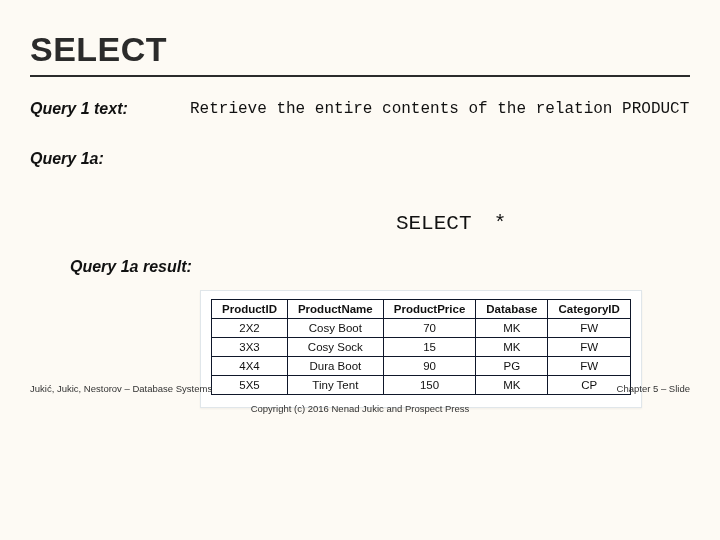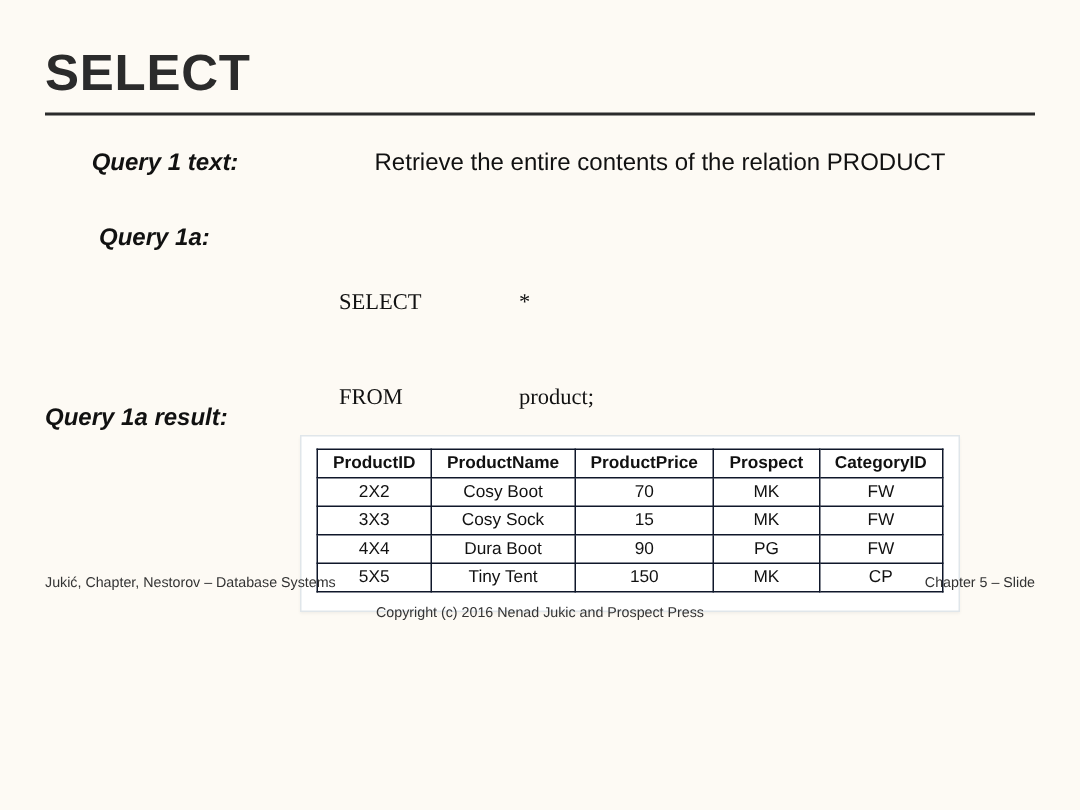--- a/index.html
+++ b/index.html
@@ -39,31 +39,33 @@
     font-size: 16px;
   }
   .label {
     font-weight: 700;
     font-style: italic;
     width: 160px;
     flex: 0 0 160px;
   }
   .desc {
     flex: 1;
+    font-family: Liberation Mono, monospace;
   }
-  .row1 { top: 100px; text-align: center; }
-  .row2 { top: 150px; margin-left: 36px; }
+  .row1 { top: 100px; }
+  .row2 { top: 150px; }
   .code {
-    font-family: Liberation Serif, serif;
-    font-size: 15px;
+    font-family: Liberation Mono, monospace;
+    font-size: 21px;
     white-space: pre;
     line-height: 1.4;
+    text-align: center;
   }
   .code-kw { display: inline-block; width: 120px; }
-  .row3 { top: 270px; }
+  .row3 { top: 258px; margin-left: 40px; }
   .result-wrap {
     position: absolute;
     top: 290px;
     left: 200px;
     background: #fff;
     border: 1px solid #e0e6ea;
     padding: 8px 10px 12px 10px;
     box-shadow: 0 1px 2px rgba(0,0,0,0.05);
   }
   table.result {
@@ -121,21 +123,21 @@
     <div class="label">Query 1a result:</div>
   </div>
 
   <div class="result-wrap">
     <table class="result">
       <thead>
         <tr>
           <th>ProductID</th>
           <th>ProductName</th>
           <th>ProductPrice</th>
-          <th>Prospect</th>
+          <th>Database</th>
           <th>CategoryID</th>
         </tr>
       </thead>
       <tbody>
         <tr>
           <td>2X2</td>
           <td>Cosy Boot</td>
           <td>70</td>
           <td>MK</td>
           <td>FW</td>
@@ -159,18 +161,18 @@
           <td>Tiny Tent</td>
           <td>150</td>
           <td>MK</td>
           <td>CP</td>
         </tr>
       </tbody>
     </table>
   </div>
 
   <div class="footer">
-    <span>Jukić, Chapter, Nestorov – Database Systems</span>
+    <span>Jukić, Jukic, Nestorov – Database Systems</span>
     <span class="footer-center">Copyright (c) 2016 Nenad Jukic and Prospect Press</span>
     <span>Chapter 5 – Slide</span>
   </div>
 
 </div>
 
 </body></html>

